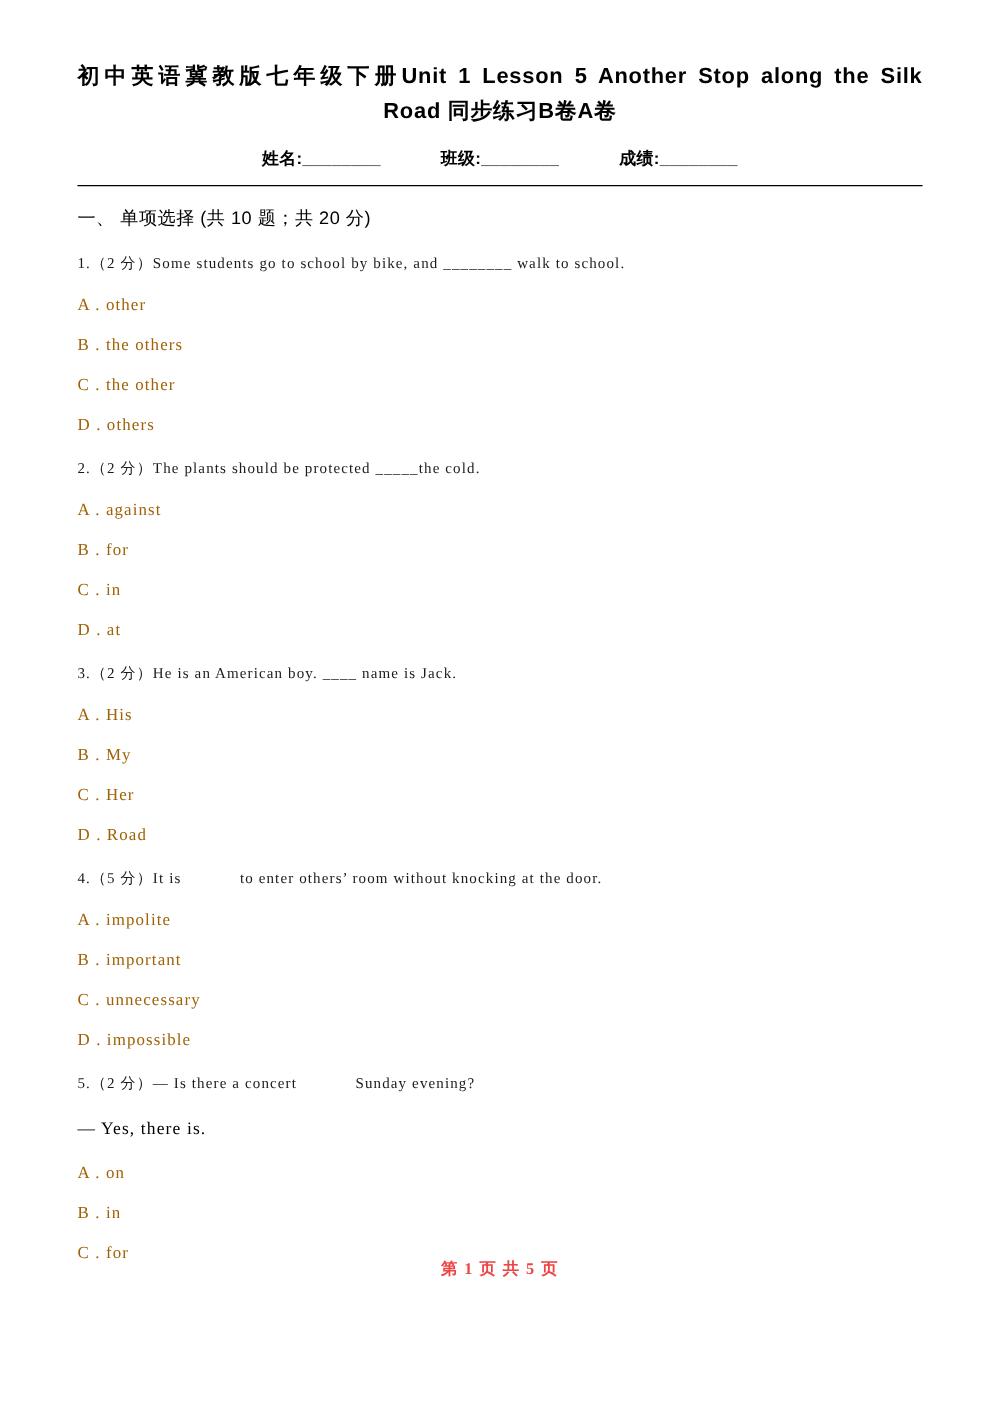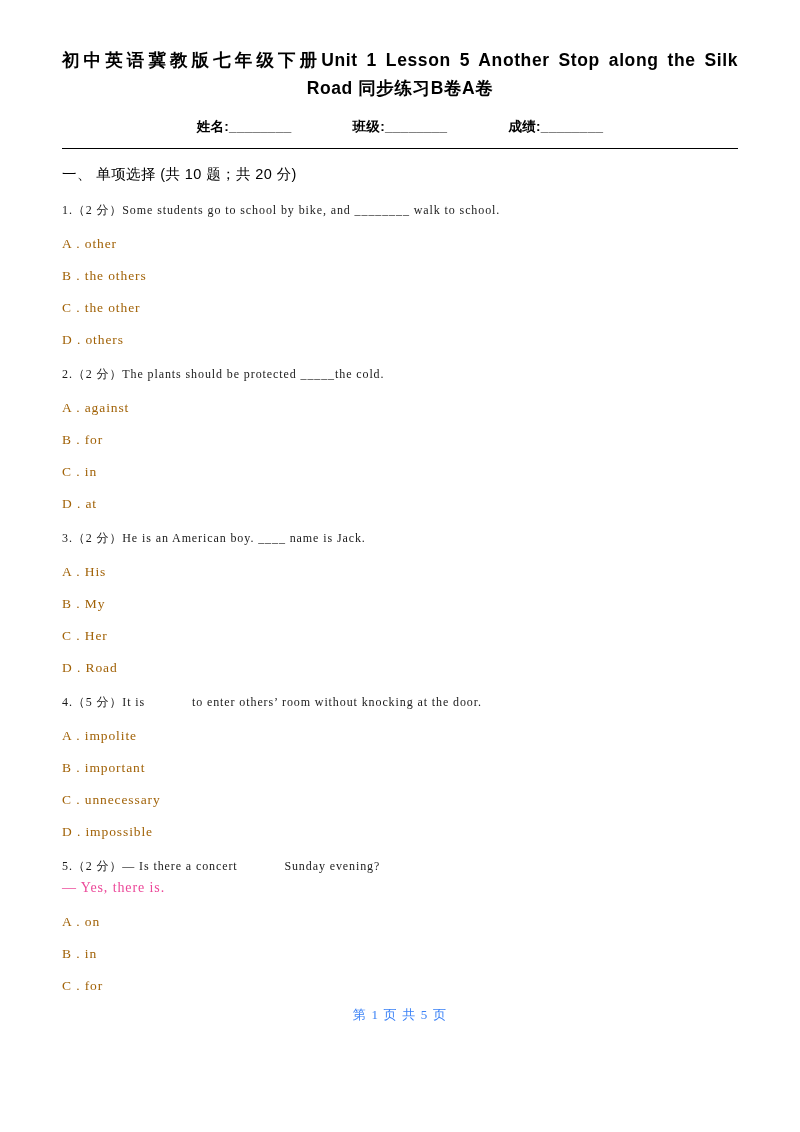--- a/index.html
+++ b/index.html
@@ -40,21 +40,21 @@
     text-align-last: justify;
   }
   .title-line-2 {
     display: block;
     text-align-last: center;
   }
   .info-row {
     margin-top: 16px;
     display: flex;
     justify-content: center;
-    gap: 61px;
+    gap: 48px;
     font-family: "Liberation Sans", sans-serif;
     font-size: 13.5px;
     font-weight: bold;
     color: #000;
   }
   .info-item {
     white-space: nowrap;
     letter-spacing: 0.3px;
   }
   .hr {
@@ -73,43 +73,44 @@
     margin-top: 16px;
   }
   .q-stem {
     font-size: 12px;
     letter-spacing: 0.9px;
     line-height: 20px;
     color: #1a1a1a;
     white-space: pre-wrap;
   }
   .q-sub {
-    margin-top: 2px;
+    margin-top: 18px;
     font-size: 14px;
     letter-spacing: 0.9px;
     line-height: 20px;
-    color: #ec4899;
+    color: #000000;
     white-space: pre-wrap;
   }
   .opt {
     margin-top: 16px;
     font-size: 13.5px;
     letter-spacing: 0.9px;
     color: #a16207;
     white-space: pre-wrap;
   }
   .footer {
     position: absolute;
     left: 0;
     right: 0;
     bottom: 64px;
     text-align: center;
     font-size: 13px;
     letter-spacing: 1.2px;
-    color: #3b82f6;
+    color: #ef4444;
+    font-weight: bold;
   }
 </style>
 </head>
 <body>
 
 <div class="page">
 
   <h1 class="doc-title">
     <span class="title-line">初中英语冀教版七年级下册Unit 1 Lesson 5 Another Stop along the Silk</span>
     <span class="title-line title-line-2">Road 同步练习B卷A卷</span>

